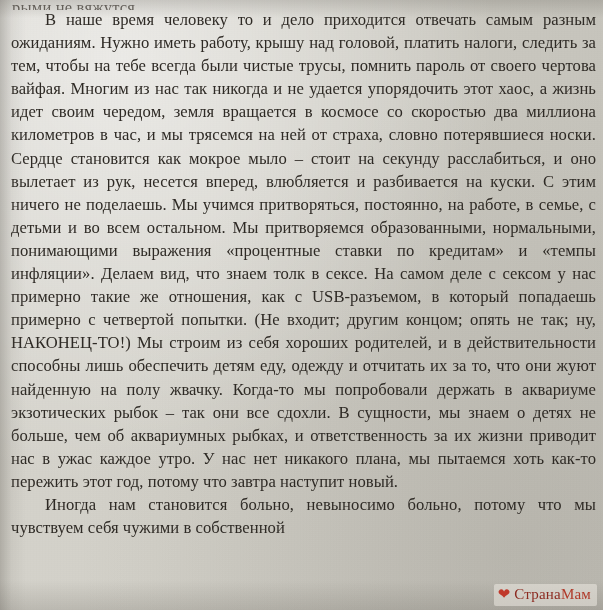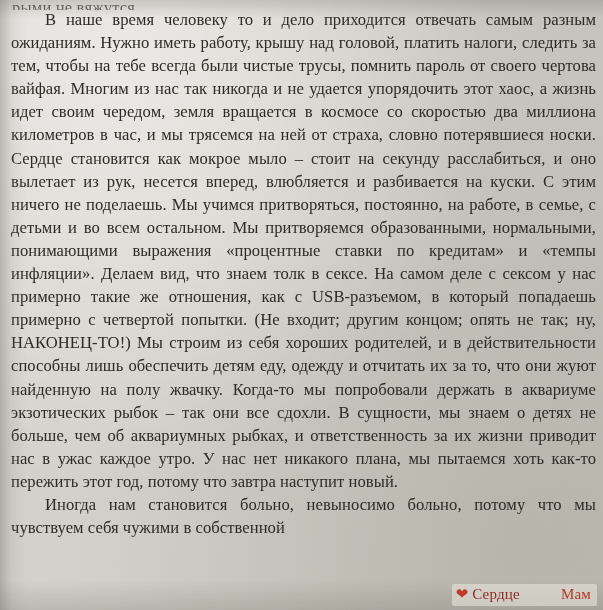--- a/index.html
+++ b/index.html
@@ -115,21 +115,20 @@
     line-height: 1;
   }
   #watermark .wm-text {
     font-family: "Liberation Serif", serif;
     font-size: 15px;
     color: #8c2b21;
     letter-spacing: 0.2px;
   }
   #watermark .wm-text .wm-accent {
     color: #b03a2a;
-    margin-left: 41px;
   }
 </style>
 </head>
 <body>
 
 <div id="scan-page">
 
   <div id="paper-grain"></div>
 
   <div id="cutoff-line">рыми не вяжутся</div>
@@ -138,16 +137,16 @@
     <p>В наше время человеку то и дело приходится отвечать самым разным ожиданиям. Нужно иметь работу, крышу над головой, платить налоги, следить за тем, чтобы на тебе всегда были чистые трусы, помнить пароль от своего чертова вайфая. Многим из нас так никогда и не удается упорядочить этот хаос, а жизнь идет своим чередом, земля вращается в космосе со скоростью два миллиона километров в час, и мы трясемся на ней от страха, словно потерявшиеся носки. Сердце становится как мокрое мыло – стоит на секунду расслабиться, и оно вылетает из рук, несется вперед, влюбляется и разбивается на куски. С этим ничего не поделаешь. Мы учимся притворяться, постоянно, на работе, в семье, с детьми и во всем остальном. Мы притворяемся образованными, нормальными, понимающими выражения «процентные ставки по кредитам» и «темпы инфляции». Делаем вид, что знаем толк в сексе. На самом деле с сексом у нас примерно такие же отношения, как с USB-разъемом, в который попадаешь примерно с четвертой попытки. (Не входит; другим концом; опять не так; ну, НАКОНЕЦ-ТО!) Мы строим из себя хороших родителей, и в действительности способны лишь обеспечить детям еду, одежду и отчитать их за то, что они жуют найденную на полу жвачку. Когда-то мы попробовали держать в аквариуме экзотических рыбок – так они все сдохли. В сущности, мы знаем о детях не больше, чем об аквариумных рыбках, и ответственность за их жизни приводит нас в ужас каждое утро. У нас нет никакого плана, мы пытаемся хоть как-то пережить этот год, потому что завтра наступит новый.</p>
     <p class="last">Иногда нам становится больно, невыносимо больно, потому что мы чувствуем себя чужими в собственной</p>
   </div>
 
   <div id="gutter-shadow"></div>
   <div id="top-shadow"></div>
   <div id="bottom-shadow"></div>
 
   <div id="watermark">
     <span class="wm-heart">❤</span>
-    <span class="wm-text"><span>Сердце</span><span class="wm-accent">Мам</span></span>
+    <span class="wm-text"><span>Страна</span><span class="wm-accent">Мам</span></span>
   </div>
 
 </div>
 
 </body></html>

